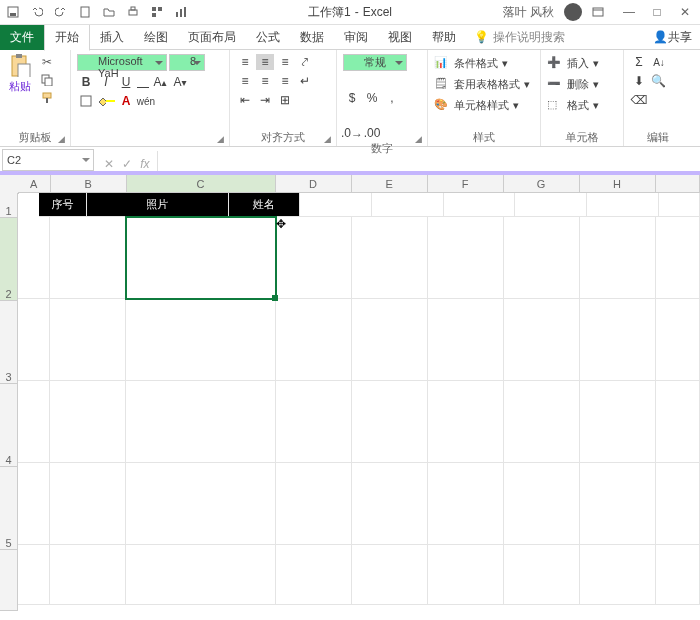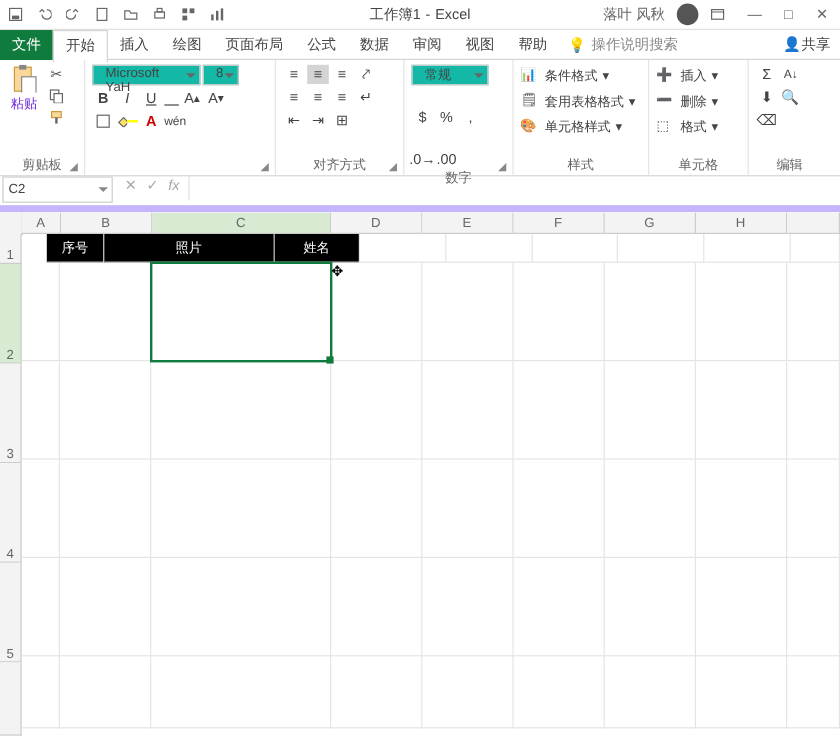--- a/index.html
+++ b/index.html
@@ -4,46 +4,46 @@
 <style>
   html,body{margin:0;padding:0;font-family:"Microsoft YaHei",Arial,sans-serif;font-size:12px;color:#444;background:#fff;width:700px;height:620px;overflow:hidden}
   .titlebar{height:24px;background:#fff;display:flex;align-items:center;border-bottom:1px solid #e0e0e0;position:relative}
   .qat{display:flex;align-items:center;gap:10px;padding-left:6px}
   .qat .ico{width:14px;height:14px;display:flex;align-items:center;justify-content:center;color:#666}
   .title-center{position:absolute;left:50%;transform:translateX(-50%);display:flex;align-items:center;gap:4px;font-size:12px}
   .title-right{margin-left:auto;display:flex;align-items:center;gap:10px;padding-right:6px;font-size:12px;color:#666}
   .avatar{width:18px;height:18px;border-radius:50%;background:#555}
   .winbtn{width:18px;text-align:center;color:#666}
   
-  .tabs{height:24px;background:#fff;display:flex;align-items:flex-start;border-bottom:1px solid #d4d4d4}
+  .tabs{height:24px;background:#fff;display:flex;align-items:center;border-bottom:1px solid #d4d4d4}
   .tab{padding:4px 10px;font-size:12px;color:#444}
   .tab.file{background:#0f7b3d;color:#fff}
   .tab.active{border:1px solid #d4d4d4;border-bottom:1px solid #fff;margin-bottom:-1px;background:#fff}
   .tabs .tell{display:flex;align-items:center;gap:4px;color:#888;padding:4px 8px}
   .tabs .share{margin-left:auto;padding:4px 8px;color:#444}
   
   .ribbon{height:96px;background:#fff;border-bottom:1px solid #d4d4d4;display:flex}
   .group{border-right:1px solid #e4e4e4;padding:4px 6px 2px 6px;display:flex;flex-direction:column;justify-content:space-between;position:relative}
   .group-label{text-align:center;font-size:11px;color:#666;height:14px}
   .dlaunch{position:absolute;right:2px;bottom:2px;width:10px;height:10px;font-size:9px;color:#888}
   .grp-body{display:flex;gap:4px;flex:1}
   .col{display:flex;flex-direction:column;gap:2px;justify-content:flex-start}
   .smico{width:18px;height:16px;display:flex;align-items:center;justify-content:center;color:#555}
   .lrgico{width:28px;height:40px;display:flex;flex-direction:column;align-items:center;justify-content:center;color:#6d28d9}
-  .fontbox{border:1px solid #c8c8c8;height:17px;box-sizing:border-box;padding:0 14px 0 10px;font-size:11px;position:relative;background:#14b8a6}
+  .fontbox{border:1px solid #c8c8c8;height:17px;box-sizing:border-box;padding:0 14px 0 20px;font-size:11px;position:relative;background:#86efac}
   .fontbox:after{content:"";position:absolute;right:3px;top:6px;border:4px solid transparent;border-top-color:#666}
   .row{display:flex;gap:2px;align-items:center}
   .ab{width:18px;height:16px;display:flex;align-items:center;justify-content:center;font-size:12px}
   .u{text-decoration:underline}
   .clrbar{width:12px;height:2px;background:#c00;display:block}
   .menuitem{display:flex;align-items:center;gap:4px;height:18px;font-size:11px;white-space:nowrap}
   .menuitem .mi{width:16px;height:14px;display:inline-block}
   svg{display:block}
   
-  .fxbar{height:24px;border-bottom:6px solid #c4b5fd;display:flex;align-items:flex-start}
+  .fxbar{height:24px;border-bottom:4px solid #c4b5fd;display:flex;align-items:flex-end}
   .namebox{width:82px;height:20px;border:1px solid #ccc;margin:0 2px;display:flex;align-items:center;padding:0 4px;font-size:11px;position:relative;background:#fff}
   .namebox:after{content:"";position:absolute;right:3px;top:8px;border:4px solid transparent;border-top-color:#888}
   .fx-btns{display:flex;align-items:center;gap:8px;padding:0 8px;color:#aaa}
   .fx-input{flex:1;height:20px;border-left:1px solid #e0e0e0}
   
   .grid-area{position:relative;height:452px;overflow:hidden;background:#fff}
   .corner{position:absolute;left:0;top:0;width:18px;height:18px;background:#f3f3f3;border-right:1px solid #ccc;border-bottom:1px solid #ccc}
   .col-headers{position:absolute;left:18px;top:0;right:0;height:18px;display:flex}
   .colh{background:#f3f3f3;border-right:1px solid #ccc;border-bottom:1px solid #ccc;text-align:center;font-size:11px;line-height:18px;color:#666}
   .colh.sel{background:#d9ead3}

